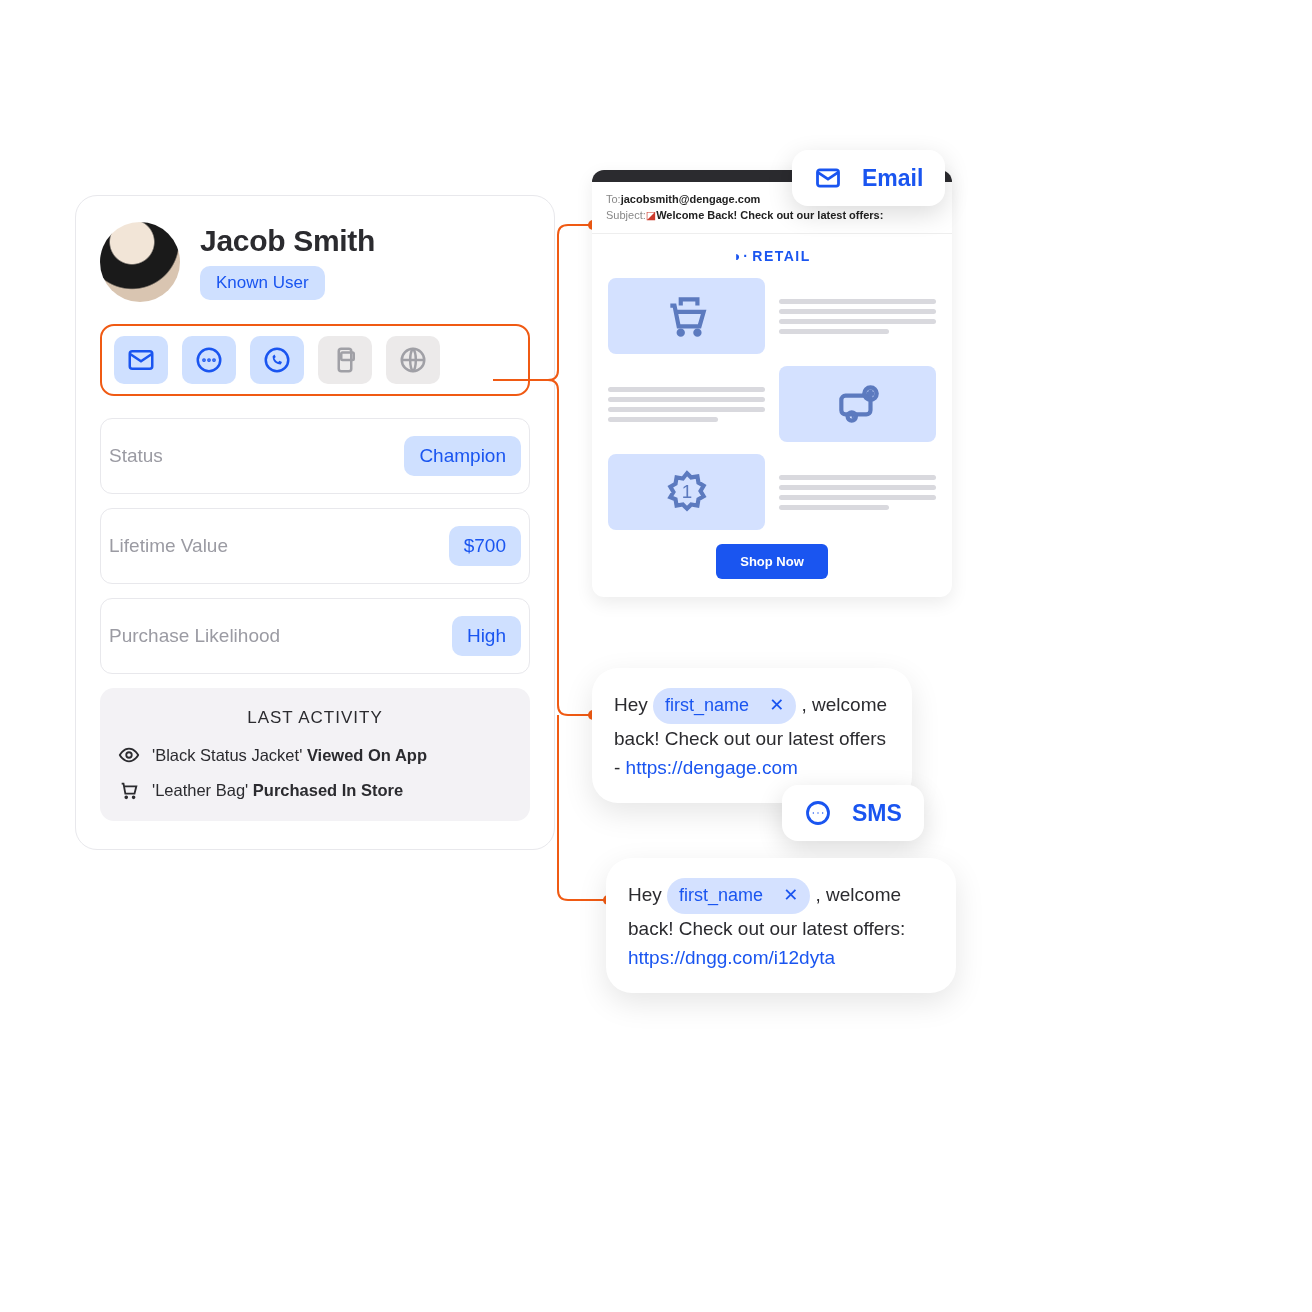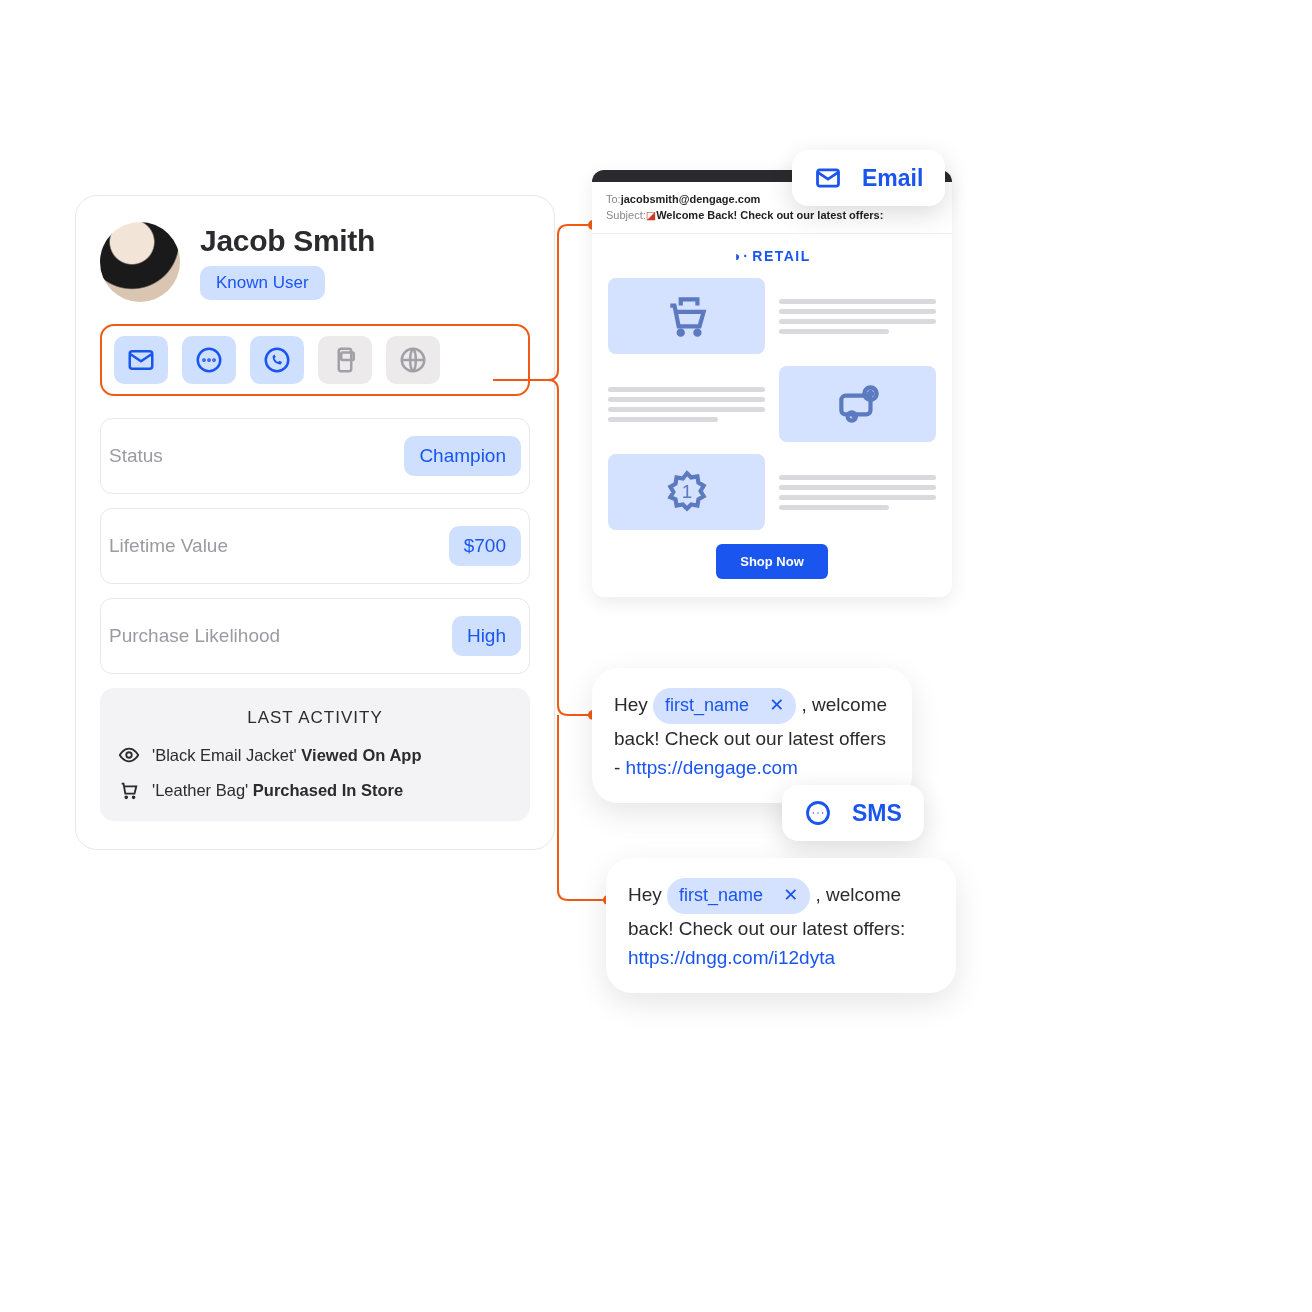--- a/index.html
+++ b/index.html
@@ -242,21 +242,21 @@
     </div>
 
     <div class="activity-box">
       <div class="activity-title">LAST ACTIVITY</div>
 
       <div class="act-item">
         <span class="ico"><svg viewBox="0 0 24 24">
               <path d="M2 12s3.5-7 10-7 10 7 10 7-3.5 7-10 7-10-7-10-7z"></path>
               <circle cx="12" cy="12" r="3"></circle>
             </svg></span>
-        <span><span>'Black Email Jacket'</span> <b>Viewed On App</b></span>
+        <span><span>'Black Status Jacket'</span> <b>Viewed On App</b></span>
       </div>
       <div class="act-item">
         <span class="ico"><svg viewBox="0 0 24 24">
               <path d="M4 5h2l2 11h10l2-8H7"></path>
               <circle cx="9" cy="20" r="1"></circle>
               <circle cx="17" cy="20" r="1"></circle>
             </svg></span>
         <span><span>'Leather Bag'</span> <b>Purchased In Store</b></span>
       </div>
     </div>

